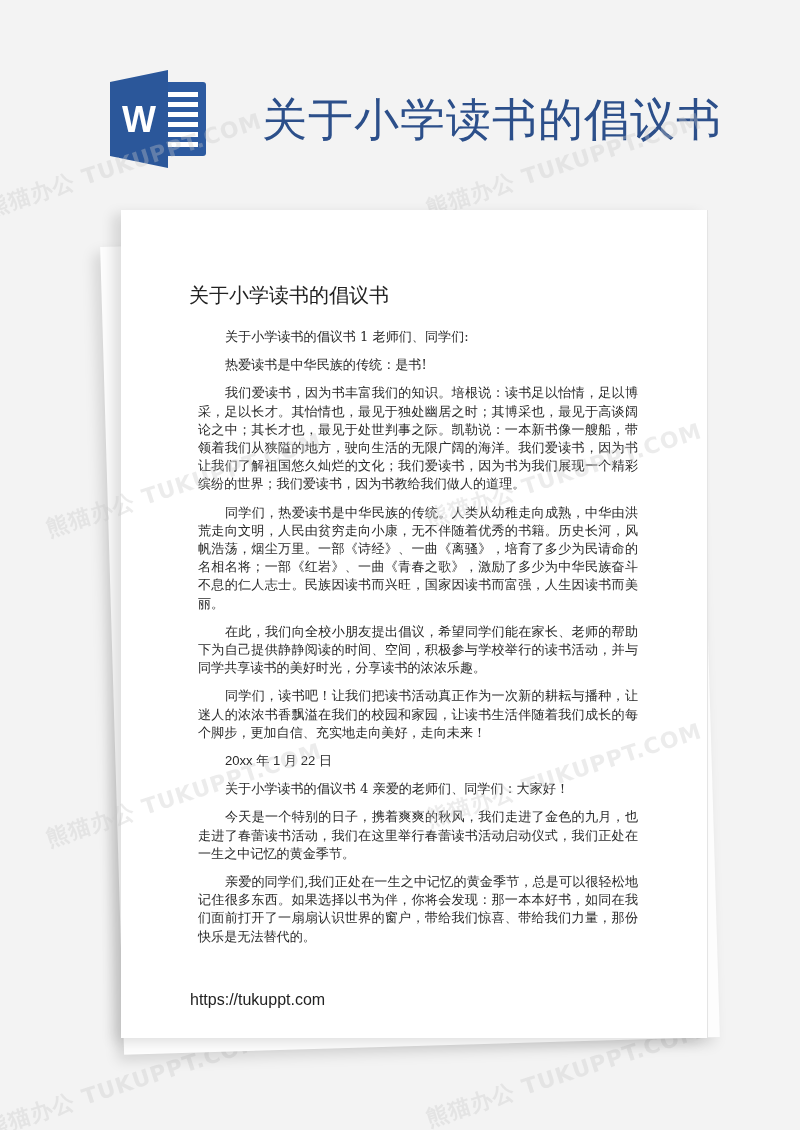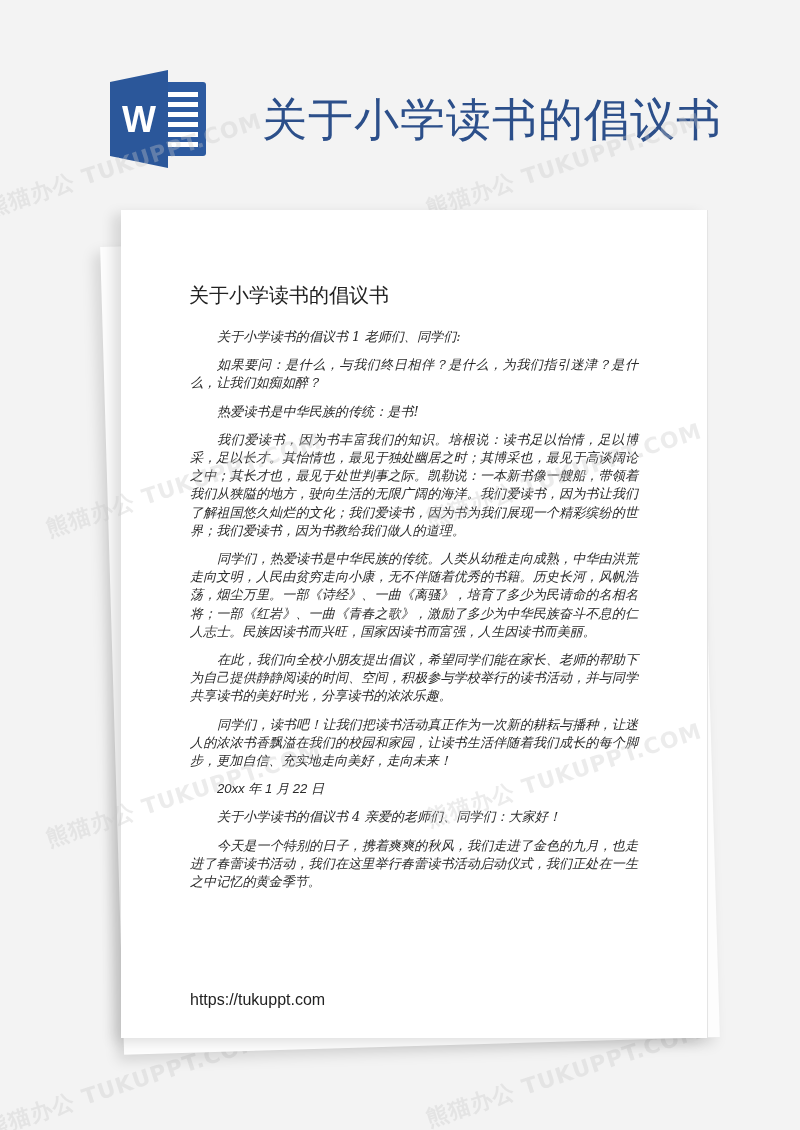--- a/index.html
+++ b/index.html
@@ -28,21 +28,21 @@
     }
     .doc-title {
       position:absolute; left:68px; top:70px;
       font-size:20px; color:#222; line-height:30px; white-space:nowrap;
       font-family:"DejaVu Sans", "Liberation Sans", sans-serif;
     }
     .doc-body {
       position:absolute; left:69px; top:118px; width:448px;
       font-size:13.1px; line-height:18.2px; color:#2a2a2a; text-align:justify;
     }
-    .doc-body p { margin:0 0 10px 0; text-indent:27px;font-style:italic; }
+    .doc-body p { margin:0 0 10px 8px; text-indent:27px; }
     .doc-body p.sans { font-family:"Liberation Sans", "DejaVu Sans", sans-serif; }
     .footer-url {
       position:absolute; left:69px; top:781px;
       font-family:"Liberation Sans", "DejaVu Sans", sans-serif;
       font-size:16px; color:#222;
     }
     .watermark {
       position:absolute; font-family:"DejaVu Sans", sans-serif; font-weight:bold;
       font-size:22px; color:rgba(200,200,200,0.35); transform:rotate(-18deg);
       white-space:nowrap; pointer-events:none; letter-spacing:1px;
@@ -72,29 +72,29 @@
 <div class="watermark" style="left:420px; top:150px;">熊猫办公 TUKUPPT.COM</div>
 <div class="watermark" style="left:-20px; top:1070px;">熊猫办公 TUKUPPT.COM</div>
 <div class="watermark" style="left:420px; top:1060px;">熊猫办公 TUKUPPT.COM</div>
 
 <div class="back-paper"></div>
 
 <div class="paper">
   <div class="doc-title">关于小学读书的倡议书</div>
   <div class="doc-body">
     <p>关于小学读书的倡议书 1 老师们、同学们:</p>
-    <p>如果要问：是什么，与我们终日相伴？是什么，为我们指引迷津？是什么，让我们如痴如醉？</p>
     <p>热爱读书是中华民族的传统：是书!</p>
     <p>我们爱读书，因为书丰富我们的知识。培根说：读书足以怡情，足以博采，足以长才。其怡情也，最见于独处幽居之时；其博采也，最见于高谈阔论之中；其长才也，最见于处世判事之际。凯勒说：一本新书像一艘船，带领着我们从狭隘的地方，驶向生活的无限广阔的海洋。我们爱读书，因为书让我们了解祖国悠久灿烂的文化；我们爱读书，因为书为我们展现一个精彩缤纷的世界；我们爱读书，因为书教给我们做人的道理。</p>
     <p>同学们，热爱读书是中华民族的传统。人类从幼稚走向成熟，中华由洪荒走向文明，人民由贫穷走向小康，无不伴随着优秀的书籍。历史长河，风帆浩荡，烟尘万里。一部《诗经》、一曲《离骚》，培育了多少为民请命的名相名将；一部《红岩》、一曲《青春之歌》，激励了多少为中华民族奋斗不息的仁人志士。民族因读书而兴旺，国家因读书而富强，人生因读书而美丽。</p>
     <p>在此，我们向全校小朋友提出倡议，希望同学们能在家长、老师的帮助下为自己提供静静阅读的时间、空间，积极参与学校举行的读书活动，并与同学共享读书的美好时光，分享读书的浓浓乐趣。</p>
     <p>同学们，读书吧！让我们把读书活动真正作为一次新的耕耘与播种，让迷人的浓浓书香飘溢在我们的校园和家园，让读书生活伴随着我们成长的每个脚步，更加自信、充实地走向美好，走向未来！</p>
     <p class="sans">20xx 年 1 月 22 日</p>
     <p>关于小学读书的倡议书 4 亲爱的老师们、同学们：大家好！</p>
     <p>今天是一个特别的日子，携着爽爽的秋风，我们走进了金色的九月，也走进了春蕾读书活动，我们在这里举行春蕾读书活动启动仪式，我们正处在一生之中记忆的黄金季节。</p>
+    <p>亲爱的同学们,我们正处在一生之中记忆的黄金季节，总是可以很轻松地记住很多东西。如果选择以书为伴，你将会发现：那一本本好书，如同在我们面前打开了一扇扇认识世界的窗户，带给我们惊喜、带给我们力量，那份快乐是无法替代的。</p>
   </div>
   <div class="footer-url">https://tukuppt.com</div>
 </div>
 
 <div class="watermark" style="left:40px; top:470px;">熊猫办公 TUKUPPT.COM</div>
 <div class="watermark" style="left:420px; top:460px;">熊猫办公 TUKUPPT.COM</div>
 <div class="watermark" style="left:40px; top:780px;">熊猫办公 TUKUPPT.COM</div>
 <div class="watermark" style="left:420px; top:760px;">熊猫办公 TUKUPPT.COM</div>
 
 </body></html>

